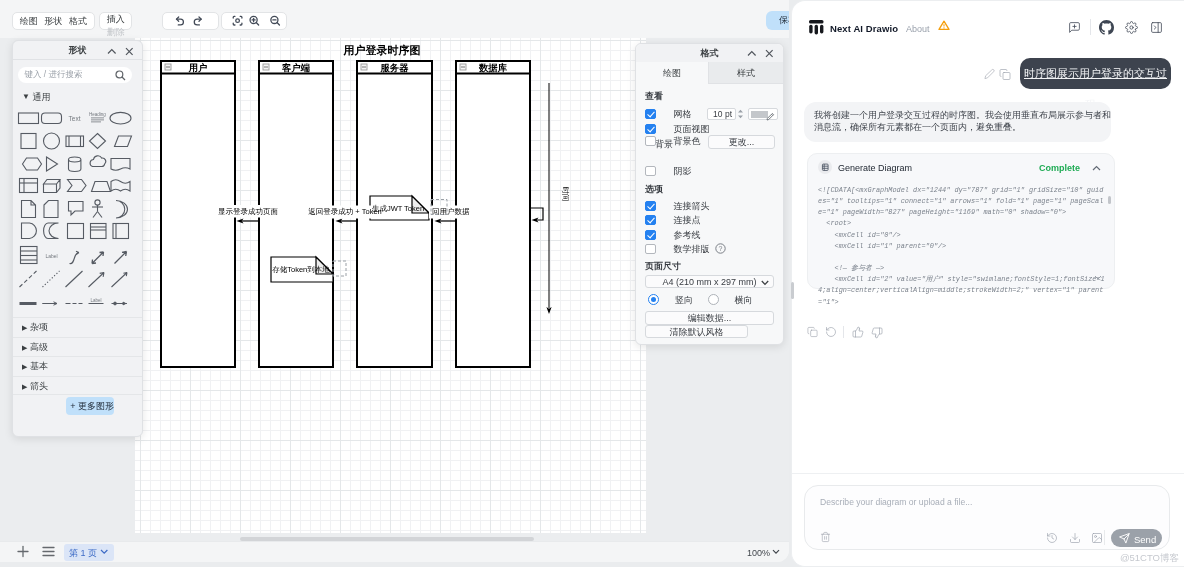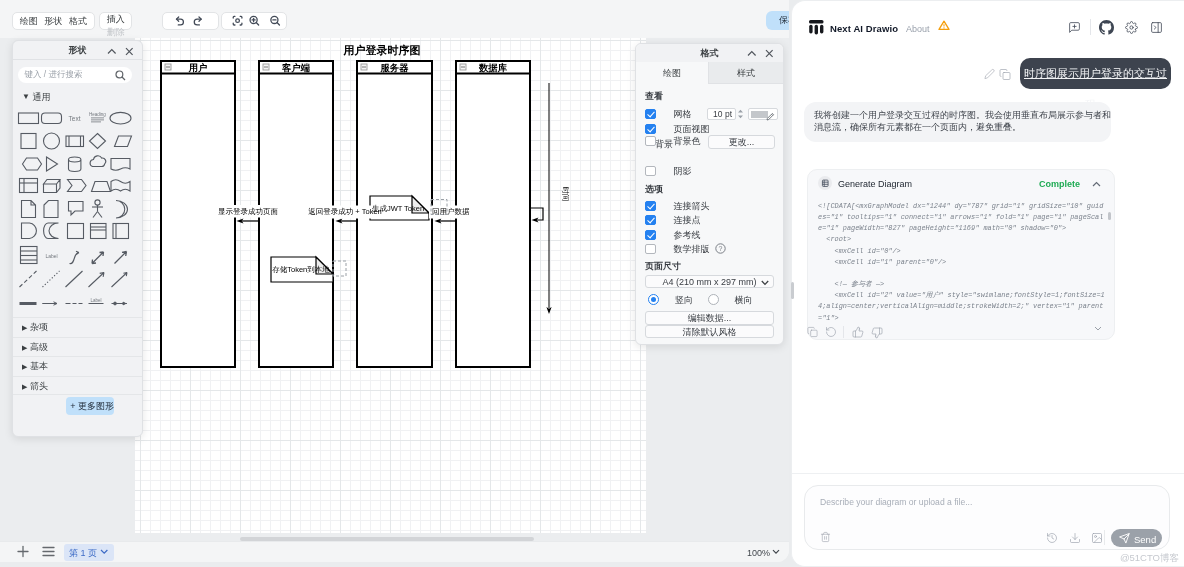--- a/index.html
+++ b/index.html
@@ -333,21 +333,21 @@
     <div style="position:absolute;left:9px;top:190.5px;width:129px;height:13.5px;background:#fbfbfc;border:1px solid #d6d9dd;border-radius:3px;font-size:9px;text-align:center;line-height:13px;">A4 (210 mm x 297 mm)
       <svg width="8" height="6" viewBox="0 0 8 6" style="position:absolute;right:4px;top:4.5px;">
             <path d="M0.8 1 l3.2 3.4 l3.2 -3.4" stroke="#3c4043" stroke-width="1.3" fill="none"></path>
           </svg>
     </div>
     <div style="position:absolute;left:12px;top:210px;">
       <span class="rb on"></span><span class="cl" style="margin-left:4px;">竖向</span>
       <span class="rb" style="margin-left:12px;"></span><span class="cl" style="margin-left:4px;">横向</span>
     </div>
     <div style="position:absolute;left:9px;top:227px;width:129px;height:13.5px;background:#fbfbfc;border:1px solid #d6d9dd;border-radius:3px;font-size:9px;text-align:center;line-height:13px;">编辑数据...</div>
-    <div style="position:absolute;left:9px;top:240.5px;width:129px;height:13.5px;background:#fbfbfc;border:1px solid #d6d9dd;border-radius:3px;font-size:9px;text-align:center;line-height:13px;">清除默认风格</div>
+    <div style="position:absolute;left:9px;top:240.5px;width:103px;height:13.5px;background:#fbfbfc;border:1px solid #d6d9dd;border-radius:3px;font-size:9px;text-align:center;line-height:13px;">清除默认风格</div>
   </div>
   </div>
 </div>
 <div id="vscroll"></div>
 <div id="chat">
   <svg width="31" height="17" viewBox="0 0 31 17" style="position:absolute;left:17px;top:18px;">
     <g fill="#16181d">
       <rect x="0" y="1" width="14.5" height="3.6" rx="1.6"></rect>
       <rect x="0.2" y="5.8" width="3.4" height="8.6" rx="1.6"></rect>
       <rect x="5.6" y="5.8" width="3.4" height="9.6" rx="1.6"></rect>
@@ -388,21 +388,21 @@
       <path class="gico" stroke-width="2" d="M17 3a2.85 2.83 0 1 1 4 4L7.5 20.5 2 22l1.5-5.5Z"></path>
     </svg>
   <svg width="12" height="13" viewBox="0 0 24 24" style="position:absolute;left:207px;top:67px;">
       <g class="gico" stroke-width="2">
         <rect x="8" y="8" width="14" height="14" rx="2"></rect>
         <path d="M4 16c-1.1 0-2-.9-2-2V4c0-1.1.9-2 2-2h10c1.1 0 2 .9 2 2"></path>
       </g>
     </svg>
   <div style="position:absolute;left:228px;top:57px;width:151px;height:31px;background:#3d434e;border-radius:10px;color:#f3f4f6;font-size:11px;text-align:center;line-height:31px;text-decoration:underline;">时序图展示用户登录的交互过程。</div>
   <div style="position:absolute;left:12px;top:101px;width:307px;height:40px;background:#f3f4f6;border-radius:12px;color:#40454d;font-size:9px;line-height:12.2px;padding:7px 0 0 10px;">我将创建一个用户登录交互过程的时序图。我会使用垂直布局展示参与者和消息流，确保所有元素都在一个页面内，避免重叠。</div>
-  <div style="position:absolute;left:15px;top:152px;width:308px;height:171px;background:#f7f8fa;border:1px solid #edeff1;border-radius:10px;margin-top:16px;">
+  <div style="position:absolute;left:15px;top:152px;width:308px;height:136px;background:#f7f8fa;border:1px solid #edeff1;border-radius:10px;">
     <div style="position:absolute;left:10px;top:6px;width:14px;height:14px;background:#eaebee;border-radius:7px;">
       <svg width="8.5" height="8.5" viewBox="0 0 24 24" style="position:absolute;left:2.7px;top:2.7px;">
           <g stroke="#4b5563" stroke-width="2.4" fill="none">
             <rect x="4" y="3" width="16" height="18" rx="2.5"></rect>
             <line x1="4" y1="9" x2="20" y2="9"></line>
             <line x1="4" y1="15" x2="20" y2="15"></line>
             <line x1="9" y1="3" x2="9" y2="21"></line>
           </g>
         </svg>
     </div>

